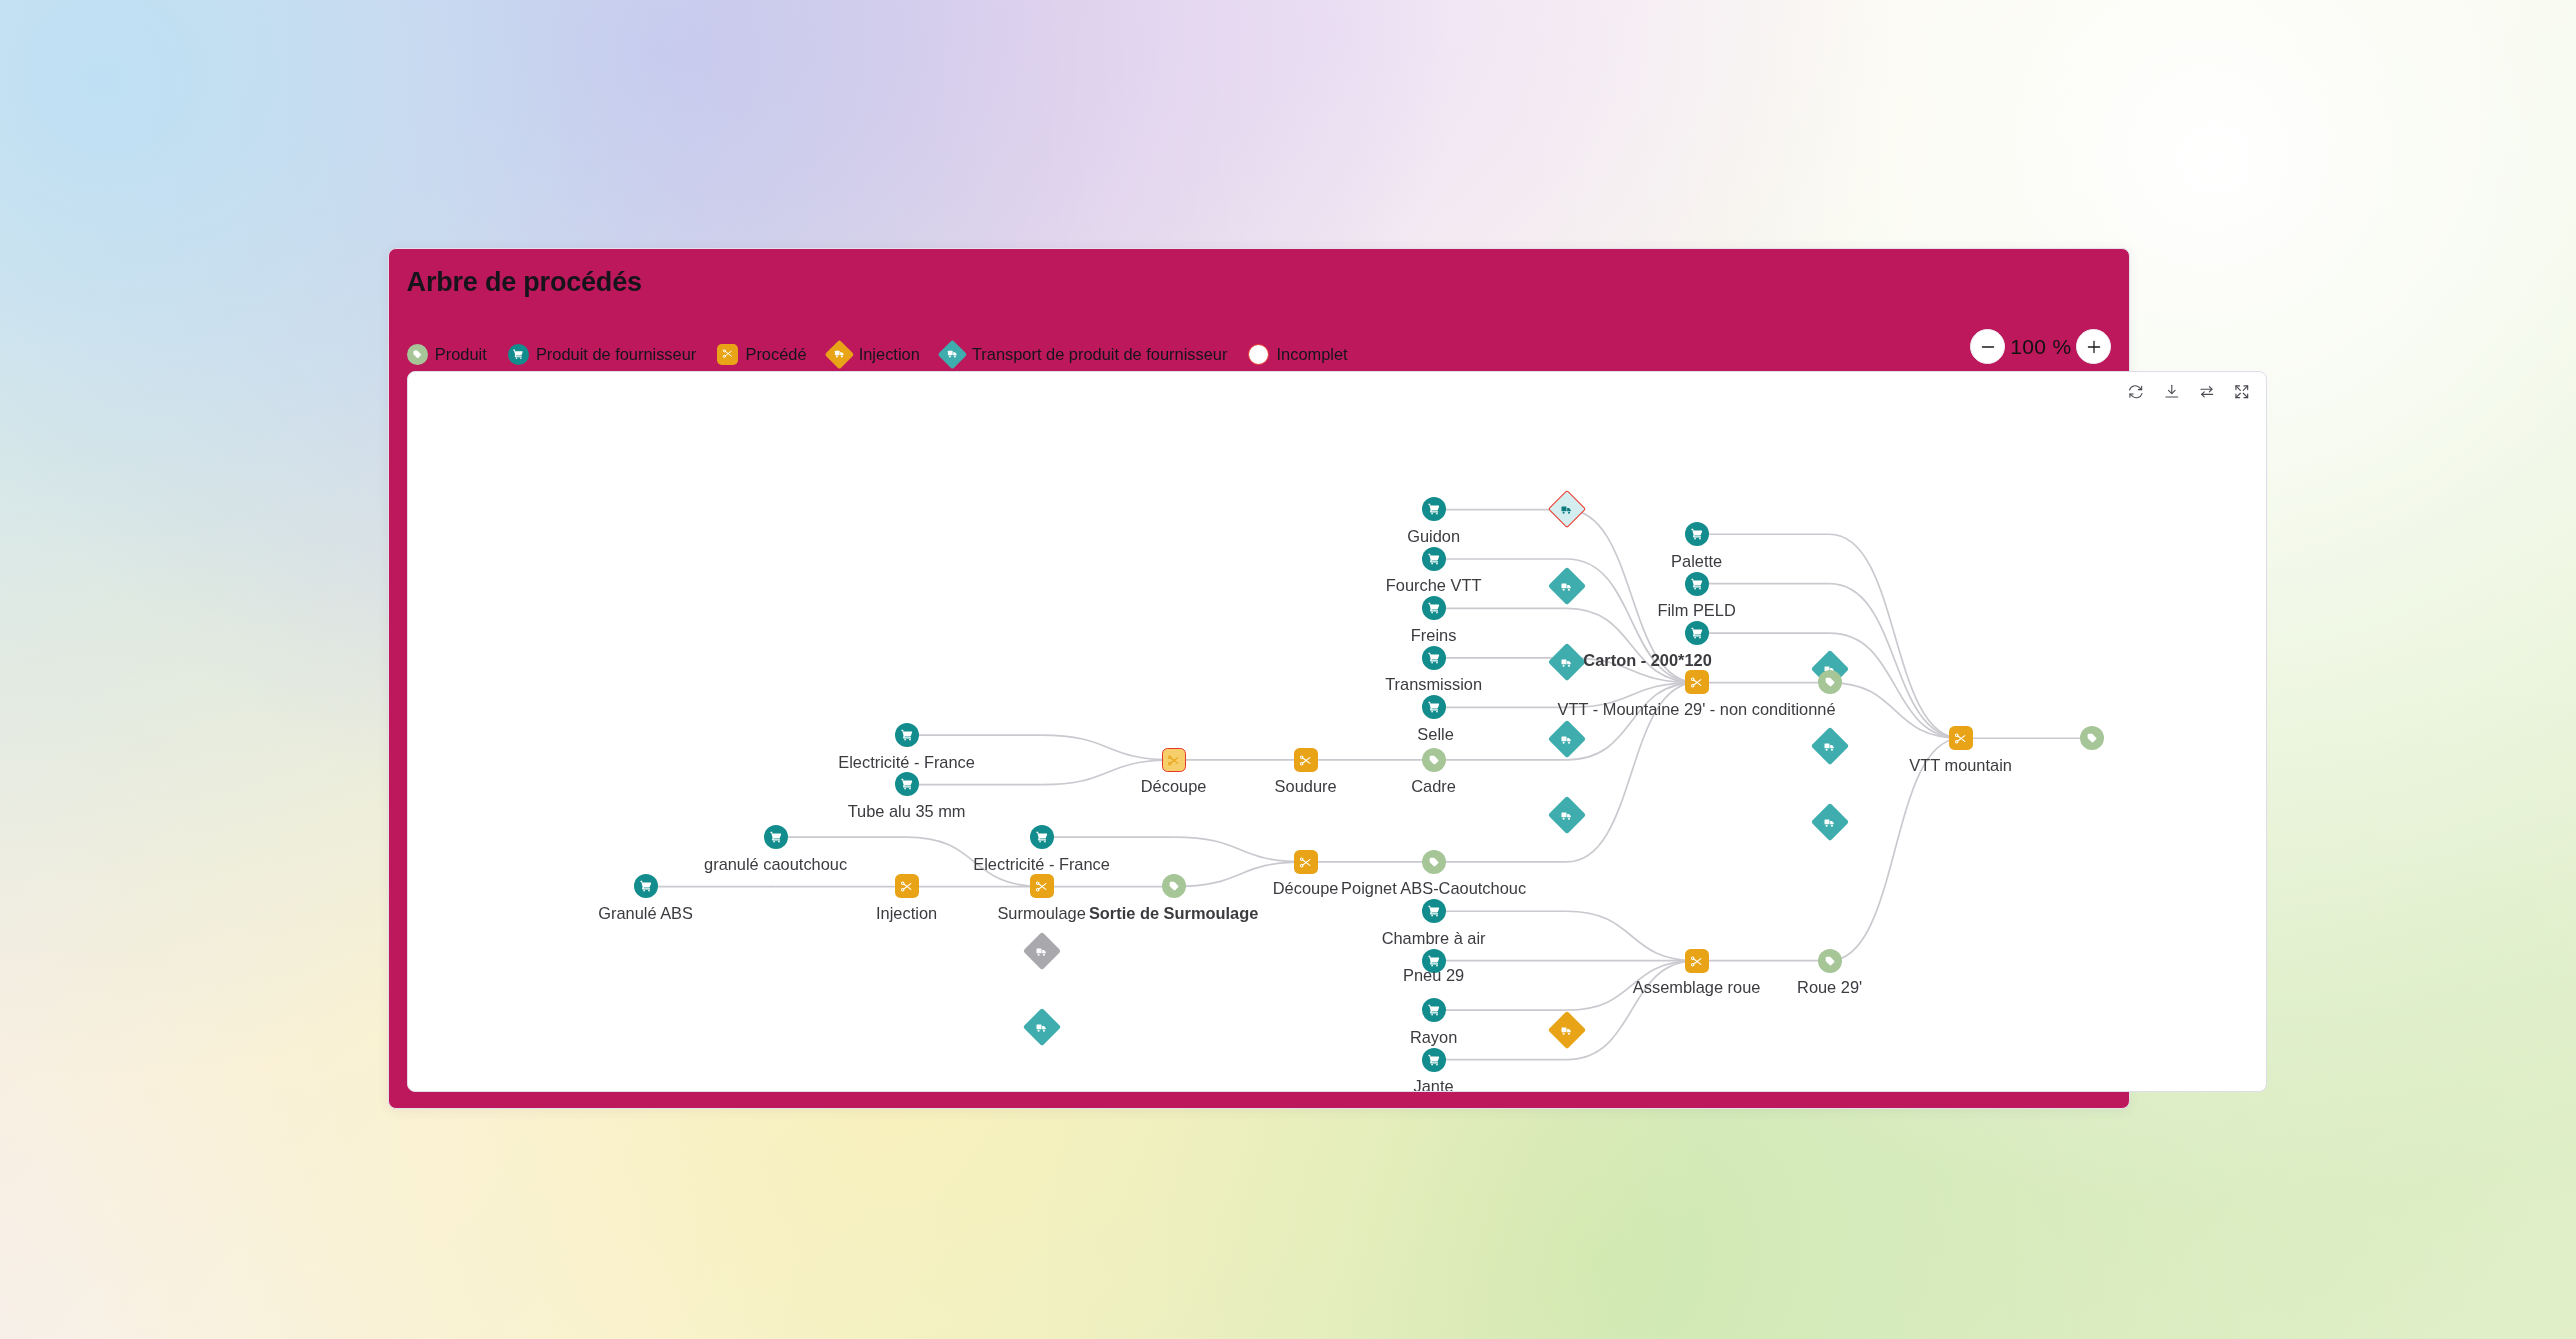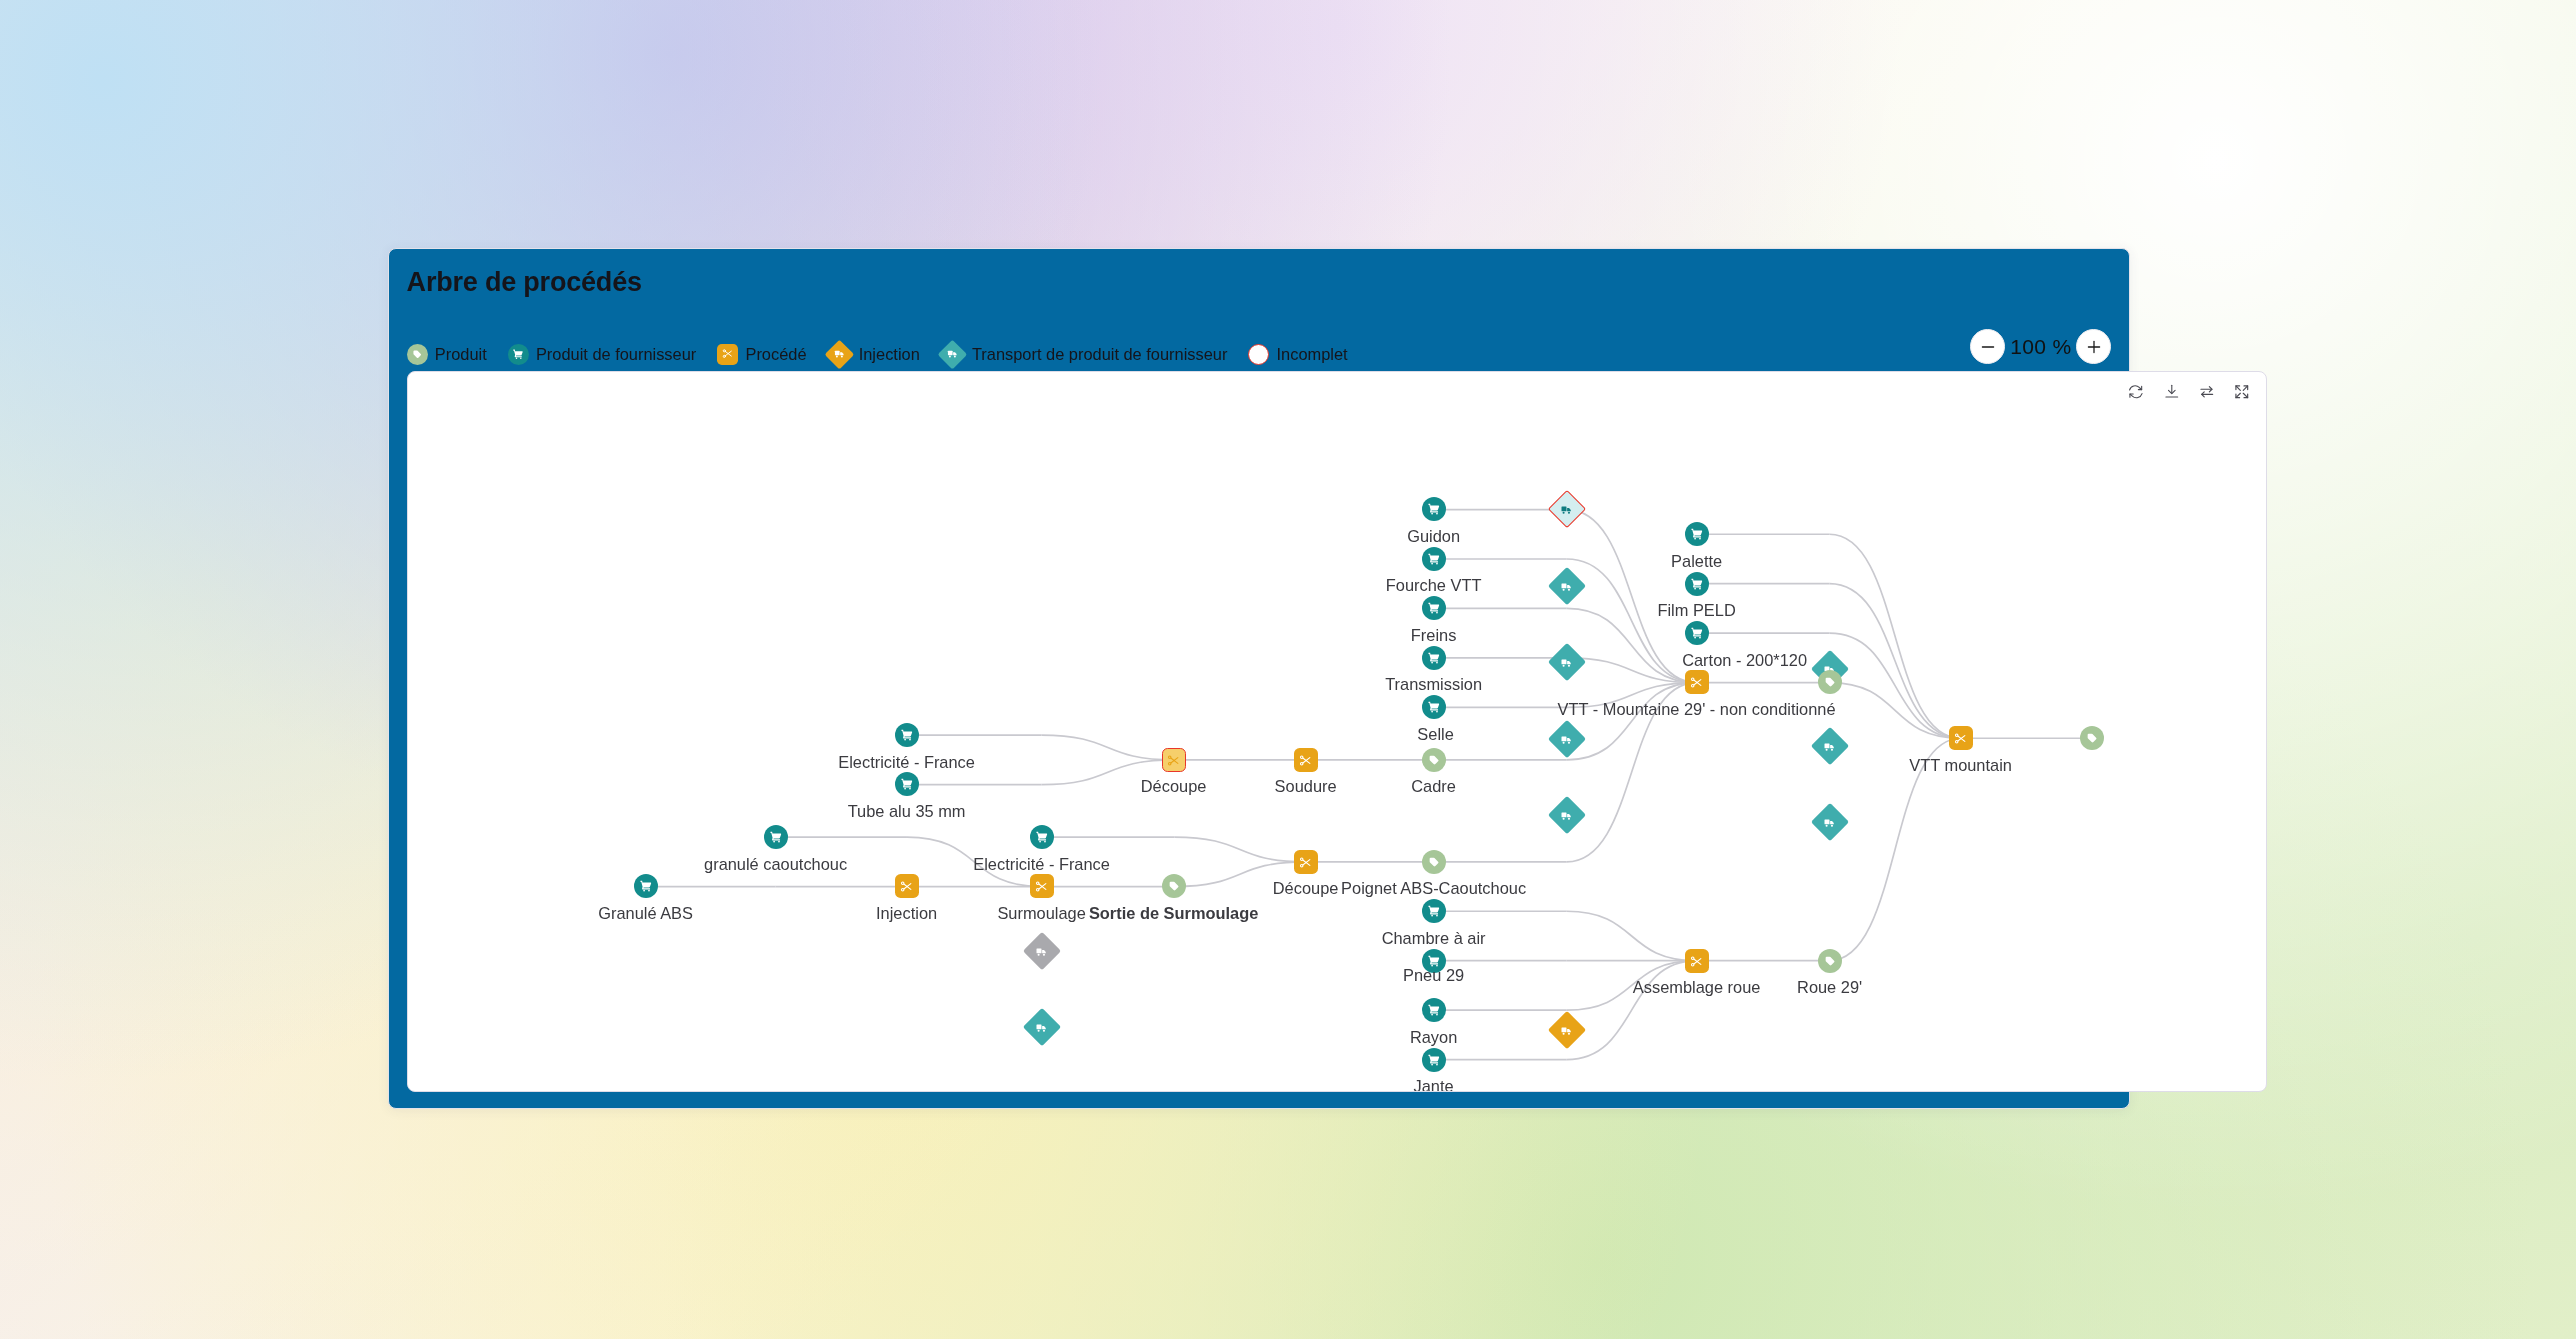--- a/index.html
+++ b/index.html
@@ -22,21 +22,21 @@
       radial-gradient(circle at 62% 94%, #cfe8b2 0%, rgba(207,232,178,0) 46%),
       radial-gradient(circle at 96% 70%, #d9ecc0 0%, rgba(217,236,192,0) 48%),
       radial-gradient(circle at 99% 99%, #f2f5d8 0%, rgba(242,245,216,0) 40%),
       linear-gradient(135deg, #e8eef8 0%, #f2eaf6 22%, #fbf6e4 52%, #eef6df 76%, #f6f8e8 100%);
   }
   
   #card {
     position: absolute;
     left: 388px; top: 248px;
     width: 1742px; height: 861px;
-    background: #0369a1;
+    background: #be185d;
     border: 0.8px solid #e3e2ea;
     border-radius: 8px;
     box-shadow: 0 1.6px 11.2px rgba(60,50,90,0.07);
   }
   #card-title {
     position: absolute; left: 17.6px; top: 17.6px;
     font-size: 27px; font-weight: 700; color: #15141a;
     letter-spacing: -0.2px;
   }
   
@@ -455,21 +455,21 @@
             </svg>
           </span>
         </div>
         <div class="node n-supplier" style="left: 1289px; top: 261px;">
           <svg width="13.6" height="13.6" viewBox="0 0 24 24" fill="#ffffff">
             <path d="M2.6 3.2h2.9l.7 3.1h14.1c.8 0 1.3.75 1.05 1.5l-2.1 6a1.6 1.6 0 0 1-1.5 1.05H8.3L7.9 16.4h11.6v2.1H6.6a1.2 1.2 0 0 1-1.18-1.45l.86-3.45L4.1 5.3H2.6z"></path>
             <circle cx="9" cy="20.4" r="1.5"></circle>
             <circle cx="17.6" cy="20.4" r="1.5"></circle>
           </svg>
         </div>
-        <div class="node-label" style="left: 1337px; top: 279px;">Carton - 200*120</div>
+        <div class="node-label" style="left: 1240px; top: 279px; font-weight: bold;">Carton - 200*120</div>
         <div class="node n-diamond d-sup-transport" style="left: 1422px; top: 261px;">
           <span class="dshape"></span>
           <span class="dicon">
             <svg width="12" height="12" viewBox="0 0 24 24" fill="#ffffff">
               <rect x="2" y="6" width="10" height="9.5" rx="1"></rect>
               <path d="M13.2 9.2h3.9l3.4 3.6v2.7h-7.3z"></path>
               <circle cx="6.2" cy="18.4" r="2.1"></circle>
               <circle cx="16.9" cy="18.4" r="2.1"></circle>
             </svg>
           </span>

